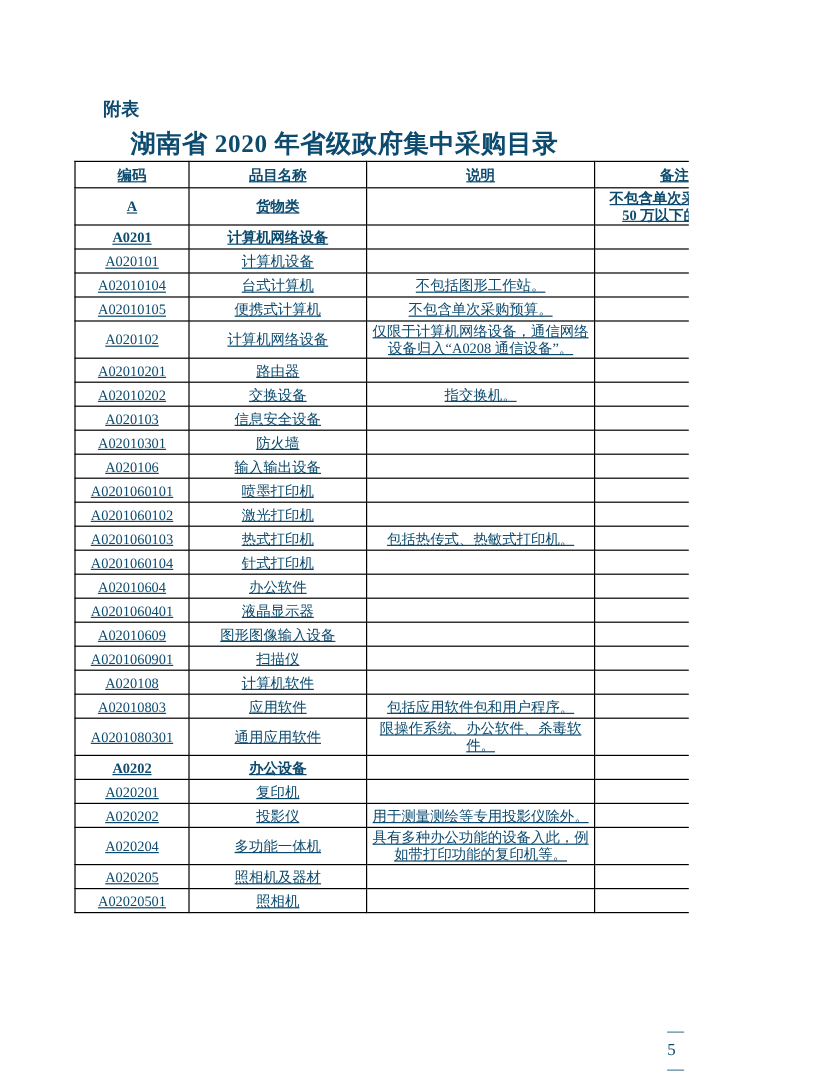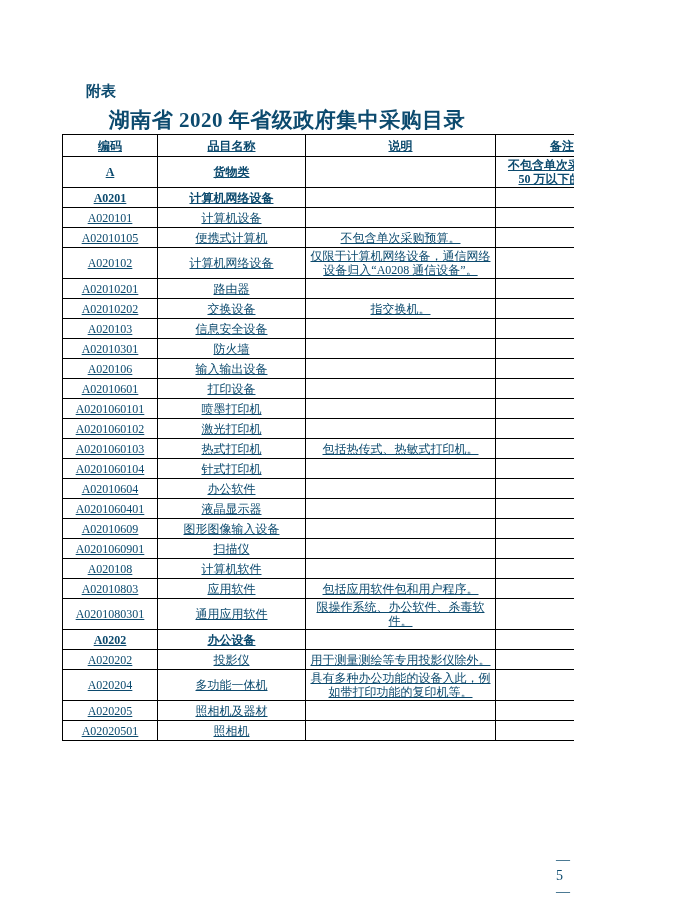--- a/index.html
+++ b/index.html
@@ -117,20 +117,26 @@
     <td class="desc-cell"></td>
     <td class="note-cell"></td>
   </tr>
         <tr>
     <td class="code-cell">A020101</td>
     <td class="name-cell">计算机设备</td>
     <td class="desc-cell"></td>
     <td class="note-cell"></td>
   </tr>
         <tr>
+    <td class="code-cell">A02010104</td>
+    <td class="name-cell">台式计算机</td>
+    <td class="desc-cell">不包括图形工作站。</td>
+    <td class="note-cell"></td>
+  </tr>
+        <tr>
     <td class="code-cell">A02010105</td>
     <td class="name-cell">便携式计算机</td>
     <td class="desc-cell">不包含单次采购预算。</td>
     <td class="note-cell"></td>
   </tr>
         <tr>
     <td class="code-cell">A020102</td>
     <td class="name-cell">计算机网络设备</td>
     <td class="desc-cell">仅限于计算机网络设备，通信网络
 设备归入“A0208 通信设备”。</td>
@@ -160,26 +166,20 @@
     <td class="desc-cell"></td>
     <td class="note-cell"></td>
   </tr>
         <tr>
     <td class="code-cell">A020106</td>
     <td class="name-cell">输入输出设备</td>
     <td class="desc-cell"></td>
     <td class="note-cell"></td>
   </tr>
         <tr>
-    <td class="code-cell">A02010601</td>
-    <td class="name-cell">打印设备</td>
-    <td class="desc-cell"></td>
-    <td class="note-cell"></td>
-  </tr>
-        <tr>
     <td class="code-cell">A0201060101</td>
     <td class="name-cell">喷墨打印机</td>
     <td class="desc-cell"></td>
     <td class="note-cell"></td>
   </tr>
         <tr>
     <td class="code-cell">A0201060102</td>
     <td class="name-cell">激光打印机</td>
     <td class="desc-cell"></td>
     <td class="note-cell"></td>
@@ -234,20 +234,26 @@
   </tr>
         <tr>
     <td class="code-cell">A0201080301</td>
     <td class="name-cell">通用应用软件</td>
     <td class="desc-cell">限操作系统、办公软件、杀毒软件。</td>
     <td class="note-cell"></td>
   </tr>
         <tr class="bold">
     <td class="code-cell">A0202</td>
     <td class="name-cell">办公设备</td>
+    <td class="desc-cell"></td>
+    <td class="note-cell"></td>
+  </tr>
+        <tr>
+    <td class="code-cell">A020201</td>
+    <td class="name-cell">复印机</td>
     <td class="desc-cell"></td>
     <td class="note-cell"></td>
   </tr>
         <tr>
     <td class="code-cell">A020202</td>
     <td class="name-cell">投影仪</td>
     <td class="desc-cell">用于测量测绘等专用投影仪除外。</td>
     <td class="note-cell"></td>
   </tr>
         <tr>

